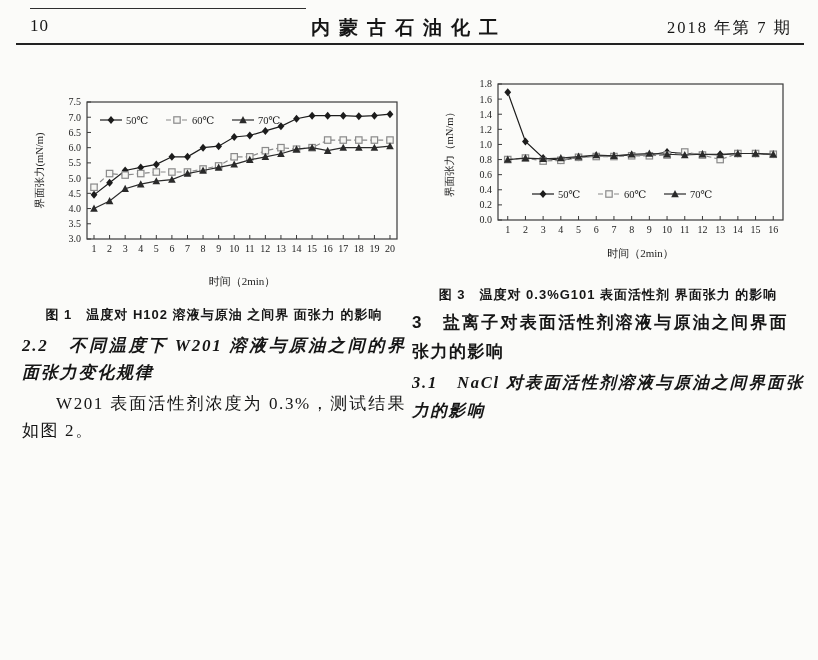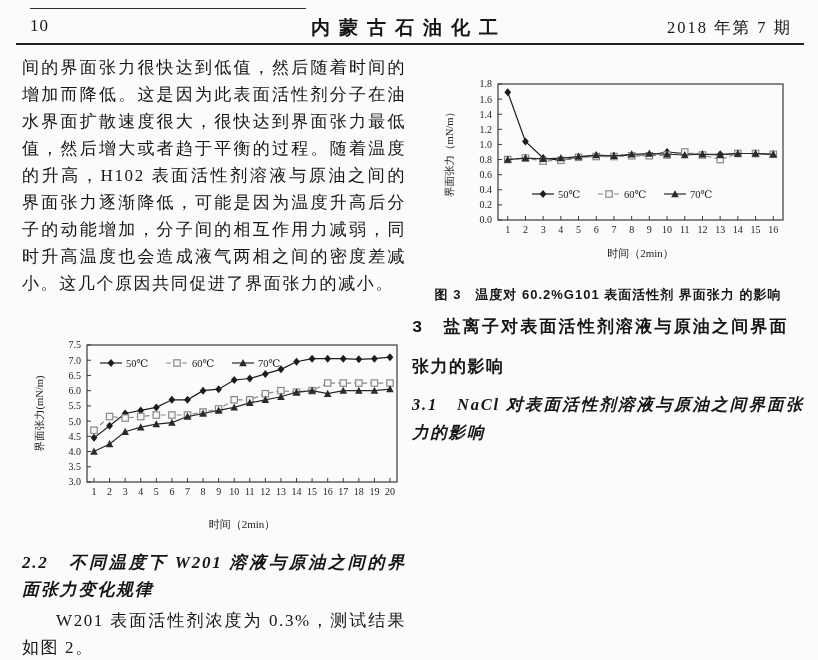--- a/index.html
+++ b/index.html
@@ -21,38 +21,37 @@
     text-justify:inter-character;margin:0;}
   .col-right .body-text{font-size:16.5px;line-height:28.5px;letter-spacing:2px;}
   .indent{text-indent:2em;}
   .fig-wrap{position:relative;}
   .fig1-wrap{margin:40px 0 0 10px;width:378px;}
   .fig3-wrap{margin:16px 0 0 30px;width:358px;}
   .fig-caption{font-family:"Liberation Sans","DejaVu Sans",sans-serif;font-weight:bold;
     font-size:13px;text-align:center;letter-spacing:1px;margin:8px 0 0 0;}
   .heading-kai{font-style:italic;font-size:17px;line-height:27px;letter-spacing:1.8px;
     text-align:justify;margin:8px 0 0 0;font-weight:bold;}
-  .heading-bold{font-family:Liberation Mono, monospace;font-weight:bold;
-    font-size:17px;line-height:40px;letter-spacing:1.5px;text-align:justify;margin:4px 16px 0 0;}
+  .heading-bold{font-family:Liberation Sans, sans-serif;font-weight:bold;
+    font-size:17px;line-height:29px;letter-spacing:1.5px;text-align:justify;margin:4px 16px 0 0;}
   .col-right .heading-kai{font-size:16.5px;line-height:28px;}
   svg text{font-family:"Liberation Serif","DejaVu Serif",serif;}
 </style>
 </head>
 <body>
 
 <div class="page">
 
   <div class="rule-top"></div>
   <span class="hdr-pagenum">10</span>
   <div class="hdr-title">内蒙古石油化工</div>
   <span class="hdr-issue">2018 年第 7 期</span>
   <div class="rule-header"></div>
 
   <div class="col-left">
-    <p class="body-text">间的界面张力很快达到低值，然后随着时间的增加而降低。这是因为此表面活性剂分子在油水界面扩散速度很大，很快达到界面张力最低值，然后增大或者趋于平衡的过程。随着温度的升高，H102 表面活性剂溶液与原油之间的界面张力逐渐降低，可能是因为温度升高后分子的动能增加，分子间的相互作用力减弱，同时升高温度也会造成液气两相之间的密度差减小。这几个原因共同促进了界面张力的减小。</p>
 
     <div class="fig-wrap fig1-wrap">
       <svg width="378" height="200" viewBox="0 0 378 200">
           <rect x="55" y="8" width="310" height="137" fill="none" stroke="#3a3a3a" stroke-width="1.2"></rect>
           <line x1="55" y1="145" x2="59" y2="145" stroke="#3a3a3a" stroke-width="1"></line>
           <text x="49" y="148.4" text-anchor="end" font-size="10" fill="#1d1d1d">3.0</text>
           <line x1="55" y1="129.77777777777777" x2="59" y2="129.77777777777777" stroke="#3a3a3a" stroke-width="1"></line>
           <text x="49" y="133.17777777777778" text-anchor="end" font-size="10" fill="#1d1d1d">3.5</text>
           <line x1="55" y1="114.55555555555556" x2="59" y2="114.55555555555556" stroke="#3a3a3a" stroke-width="1"></line>
           <text x="49" y="117.95555555555556" text-anchor="end" font-size="10" fill="#1d1d1d">4.0</text>
@@ -179,20 +178,21 @@
           <path d="M79,22 L82.4,26 L79,30 L75.6,26 Z" fill="#1c1c1c" stroke="none"></path>
           <text x="94" y="29.6" font-size="10.5" fill="#1d1d1d">50℃</text>
           <line x1="134" y1="26" x2="156" y2="26" stroke="#8a8a8a" stroke-width="1.2" stroke-dasharray="5,3"></line>
           <rect x="141.8" y="22.8" width="6.4" height="6.4" fill="#f6f6f3" stroke="#8a8a8a" stroke-width="1.2"></rect>
           <text x="160" y="29.6" font-size="10.5" fill="#1d1d1d">60℃</text>
           <line x1="200" y1="26" x2="222" y2="26" stroke="#2a2a2a" stroke-width="1.2"></line>
           <path d="M211,22 L214.8,29.2 L207.2,29.2 Z" fill="#2a2a2a" stroke="none"></path>
           <text x="226" y="29.6" font-size="10.5" fill="#1d1d1d">70℃</text>
         </svg>
     </div>
+    <p class="fig-caption">图 1　温度对 H102 溶液与原油 之间界 面张力 的影响</p>
 
     <p class="heading-kai">2.2　不同温度下 W201 溶液与原油之间的界面张力变化规律</p>
     <p class="body-text indent" style="margin-top:4px;">W201 表面活性剂浓度为 0.3%，测试结果如图 2。</p>
   </div>
 
   <div class="col-right">
 
     <div class="fig-wrap fig3-wrap">
       <svg width="358" height="196" viewBox="0 0 358 196">
           <rect x="56" y="14" width="285" height="136" fill="none" stroke="#3a3a3a" stroke-width="1.2"></rect>
@@ -305,19 +305,19 @@
           <path d="M101,120 L104.4,124 L101,128 L97.6,124 Z" fill="#1c1c1c" stroke="none"></path>
           <text x="116" y="127.6" font-size="10.5" fill="#1d1d1d">50℃</text>
           <line x1="156" y1="124" x2="178" y2="124" stroke="#8a8a8a" stroke-width="1.2" stroke-dasharray="5,3"></line>
           <rect x="163.8" y="120.8" width="6.4" height="6.4" fill="#f6f6f3" stroke="#8a8a8a" stroke-width="1.2"></rect>
           <text x="182" y="127.6" font-size="10.5" fill="#1d1d1d">60℃</text>
           <line x1="222" y1="124" x2="244" y2="124" stroke="#2a2a2a" stroke-width="1.2"></line>
           <path d="M233,120 L236.8,127.2 L229.2,127.2 Z" fill="#2a2a2a" stroke="none"></path>
           <text x="248" y="127.6" font-size="10.5" fill="#1d1d1d">70℃</text>
         </svg>
     </div>
-    <p class="fig-caption" style="margin-top:16px;">图 3　温度对 60.2%G101 表面活性剂 界面张力 的影响</p>
+    <p class="fig-caption" style="margin-top:16px;">图 3　温度对 0.3%G101 表面活性剂 界面张力 的影响</p>
 
     <p class="heading-bold">3　盐离子对表面活性剂溶液与原油之间界面张力的影响</p>
     <p class="heading-kai" style="margin-top:3px;">3.1　NaCl 对表面活性剂溶液与原油之间界面张力的影响</p>
   </div>
 
 </div>
 
 </body></html>

